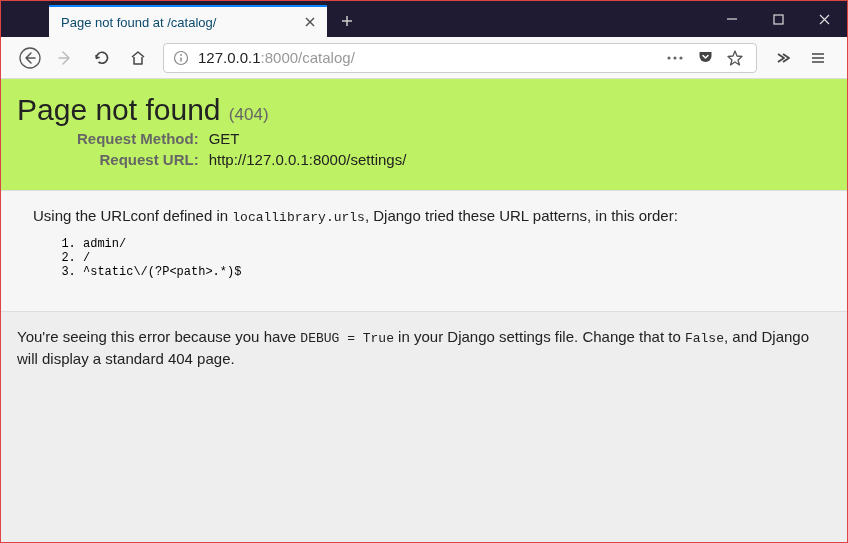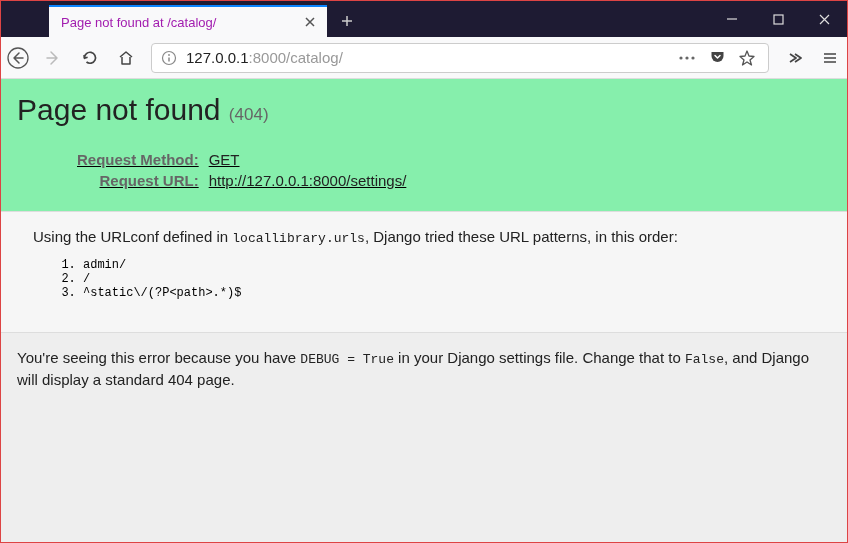--- a/index.html
+++ b/index.html
@@ -23,21 +23,21 @@
       margin-left: 48px;
       width: 278px;
       display: flex;
       align-items: center;
       padding: 0 8px 0 12px;
       border-top: 2px solid #0a84ff;
       position: relative;
     }
     .tab-label {
       font-size: 13px;
-      color: #a21caf;
+      color: #0c4a6e;
       flex: 1;
       white-space: nowrap;
       overflow: hidden;
       text-overflow: ellipsis;
     }
     .tab-close {
       width: 18px;
       height: 18px;
       display: flex;
       align-items: center;
@@ -65,21 +65,21 @@
       align-items: center;
       justify-content: center;
       color: #ddd;
       cursor: pointer;
     }
     .toolbar {
       background: #f9f9fa;
       height: 42px;
       display: flex;
       align-items: center;
-      padding: 0 0;
+      padding: 0 12px;
       gap: 2px;
       border-bottom: 1px solid #ddd;
     }
     .nav-btn {
       width: 34px;
       height: 34px;
       display: flex;
       align-items: center;
       justify-content: center;
       border-radius: 4px;
@@ -127,38 +127,37 @@
       justify-content: center;
       color: #555;
       cursor: pointer;
     }
     .content {
       height: calc(543px - 36px - 42px - 2px);
       overflow: auto;
       background: #eee;
     }
     .summary {
-      background: #86efac;
+      background: #bef264;
       padding: 14px 16px 20px;
       border-bottom: 1px solid #ddd;
     }
     .summary h1 {
       font-size: 30px;
       font-weight: normal;
       color: #222;
       display: inline;
     }
     .code-small {
       font-size: 17px;
       color: #666;
     }
     .summary table {
-      margin-top: 22px;
+      margin-top: 1px;
       border-collapse: collapse;
-      text-decoration: underline;
     }
     .summary th {
       text-align: right;
       font-size: 15px;
       font-weight: bold;
       color: #666;
       padding: 2px 10px 2px 60px;
       vertical-align: top;
     }
     .summary td {

